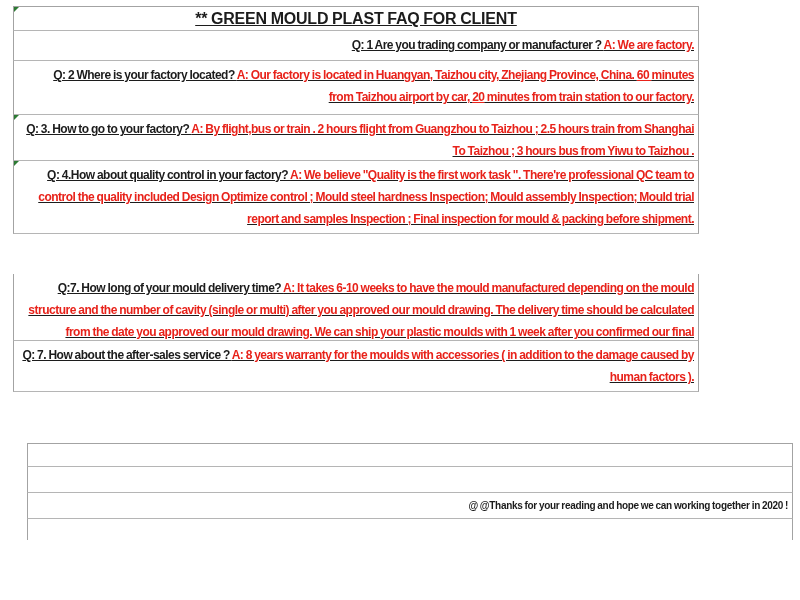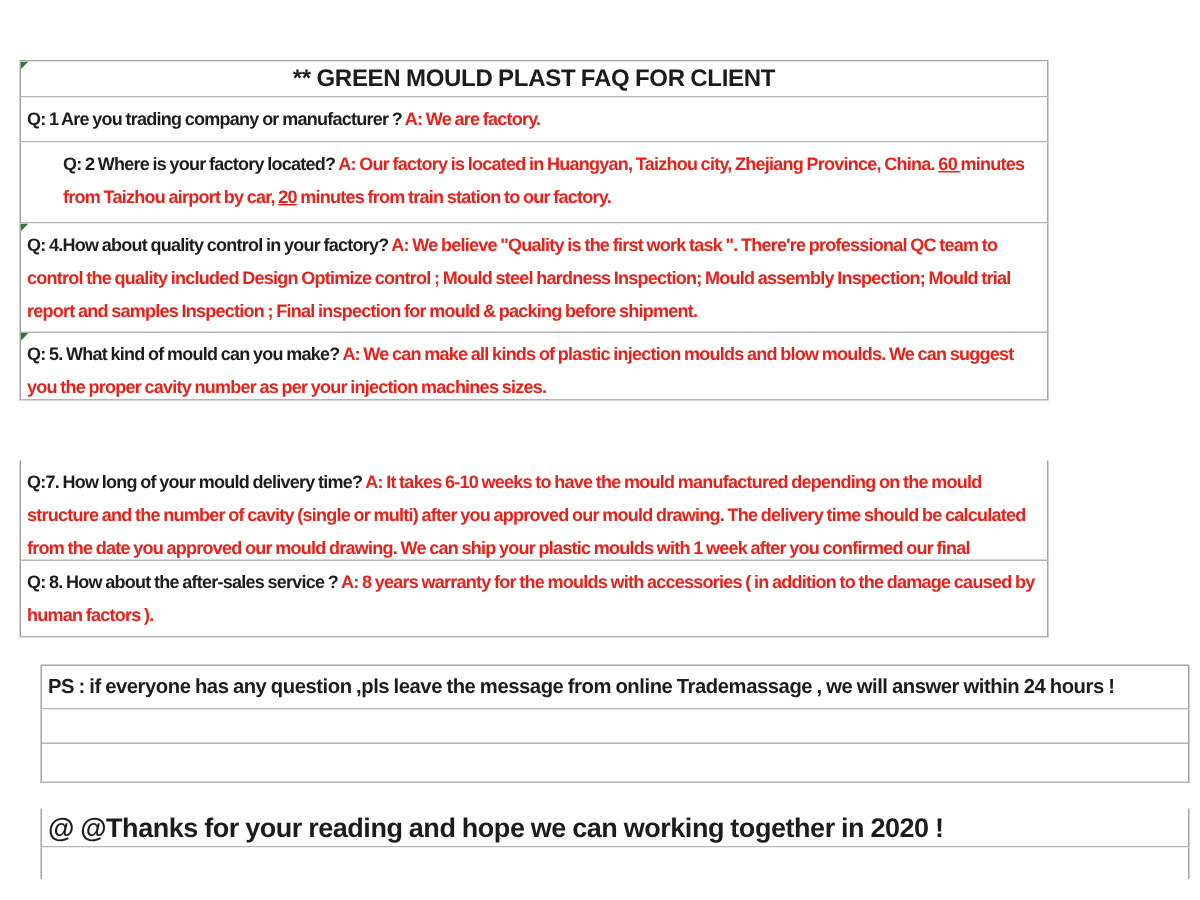--- a/index.html
+++ b/index.html
@@ -6,37 +6,39 @@
   .sheet{
     position:relative;
     width:800px;height:600px;
     background:#ffffff;
     font-family:"Liberation Sans","DejaVu Sans",sans-serif;
     font-weight:bold;
     color:var(--ink,#1c1c1c);
     overflow:hidden;
   }
   .faq{
-    position:absolute;left:13px;top:40px;width:686px;
+    position:absolute;left:13px;top:6px;width:686px;
     border-top:1px solid var(--line,#a6a6a6);
     box-sizing:border-box;
+    text-decoration:underline;
   }
   .row{
     position:relative;
     box-sizing:border-box;
     border-left:1px solid var(--line,#a6a6a6);
     border-right:1px solid var(--line,#a6a6a6);
     border-bottom:1px solid var(--lineh,#b3b3b3);
     padding:3px 4px 0 4px;
     font-size:12px;
     line-height:22px;
     letter-spacing:-0.5px;
     word-spacing:-0.5px;
     overflow:hidden;
     background:#fff;
+    text-align:right;
   }
   .title-row{
     height:24px;
     text-align:center;
     font-size:16px;
     line-height:20px;
     padding-top:2px;
     letter-spacing:-0.2px;
   }
   .q{color:var(--ink,#1c1c1c);}
@@ -50,21 +52,21 @@
     border-top:5px solid var(--green,#2c7a33);
     border-right:5px solid transparent;
   }
   .ps-section{
     position:absolute;left:27px;top:443px;width:766px;
     border-top:1px solid var(--line,#a6a6a6);
     box-sizing:border-box;
   }
   .ps-row{height:29px;font-size:13.5px;letter-spacing:-0.3px;padding-top:3px;}
   .spacer1{height:23px;} .spacer2{height:26px;}
-  .thanks-row{height:26px;font-size:18px;letter-spacing:-0.3px;padding-top:2px;margin-top:17px;}
+  .thanks-row{height:26px;font-size:10px;letter-spacing:-0.3px;padding-top:2px;}
   .spacer3{height:21px;border-bottom:none;}
 </style>
 </head>
 <body>
 
 <div class="sheet">
 
   <div class="faq">
 
     <div class="row title-row">
@@ -73,47 +75,44 @@
     </div>
 
     <div class="row h30">
       <span class="q">Q: 1 Are you trading company or manufacturer ? </span><span class="a"><span>A: We are factory.</span></span>
     </div>
 
     <div class="row h54">
       <span class="q">Q: 2 Where is your factory located? </span><span class="a"><span>A: Our factory is located in Huangyan, Taizhou city, Zhejiang Province, China. </span><span class="u">60 </span><span>minutes from Taizhou airport by car, </span><span class="u">20</span><span> minutes from train station to our factory.</span></span>
     </div>
 
+    <div class="row h46">
+      <span class="tri"></span>
+      <span class="q">Q: 3. How to go to your factory? </span><span class="a"><span>A: By flight,bus or train . 2 hours flight from Guangzhou to Taizhou ; 2.5 hours train from Shanghai To Taizhou ; 3 hours bus from Yiwu to Taizhou .</span></span>
+    </div>
 
     <div class="row h73">
       <span class="tri"></span>
       <span class="q">Q: 4.How about quality control in your factory? </span><span class="a"><span>A: We believe "Quality is the first work task ". There're professional QC team to control the quality included Design Optimize control ;  Mould steel hardness Inspection; Mould assembly Inspection;  Mould trial report and samples Inspection ; Final inspection for mould &amp; packing before shipment.</span></span>
     </div>
 
-    <div class="row h45">
-      <span class="tri"></span>
-      <span class="q">Q: 5. What kind of mould can you make? </span><span class="a"><span>A:  We can make all kinds of plastic injection moulds and blow moulds. We can suggest you the proper cavity number as per your injection machines sizes.</span></span>
-    </div>
 
 
     <div class="row h67">
       <span class="q">Q:7. How long of your mould delivery time? </span><span class="a"><span>A:  It takes 6-10 weeks to have the mould manufactured depending on the mould structure and the number of cavity (single or multi) after you approved our mould drawing. The delivery time should be calculated from the date you approved our mould drawing. We can ship your plastic moulds with 1 week after you confirmed our final samples.</span></span>
     </div>
 
     <div class="row h51">
-      <span class="q">Q: 8. How about the after-sales service ? </span><span class="a"><span>A: 8 years warranty for the moulds with accessories ( in addition to the damage caused by human factors ).</span></span>
+      <span class="q">Q: 7. How about the after-sales service ? </span><span class="a"><span>A: 8 years warranty for the moulds with accessories ( in addition to the damage caused by human factors ).</span></span>
     </div>
 
   </div>
 
   <div class="ps-section">
 
-    <div class="row ps-row">
-      <span class="q">PS : if everyone has any question ,pls leave the message from online Trademassage , we will answer within  24 hours !</span>
-    </div>
 
     <div class="row spacer1"></div>
     <div class="row spacer2"></div>
 
     <div class="row thanks-row">
       <span class="q">@ @Thanks for your reading and hope we can working together in 2020 !</span>
     </div>
 
     <div class="row spacer3"></div>
 

